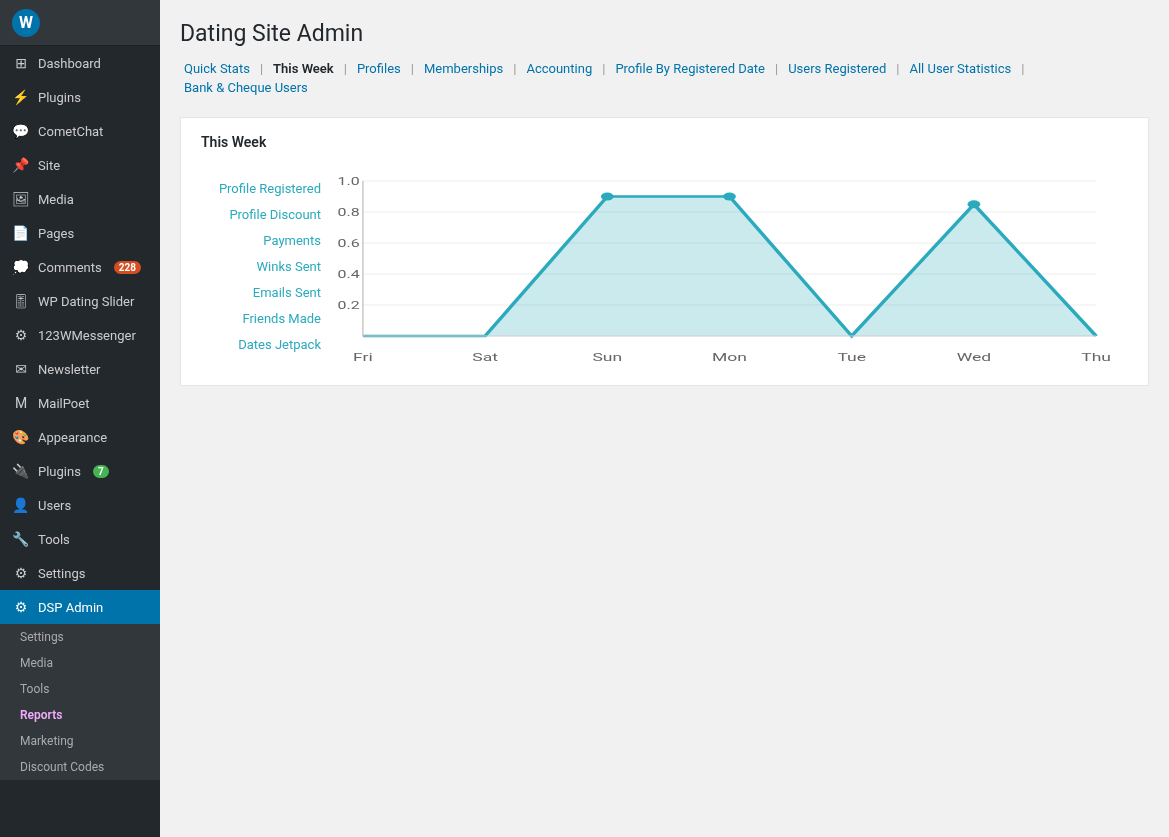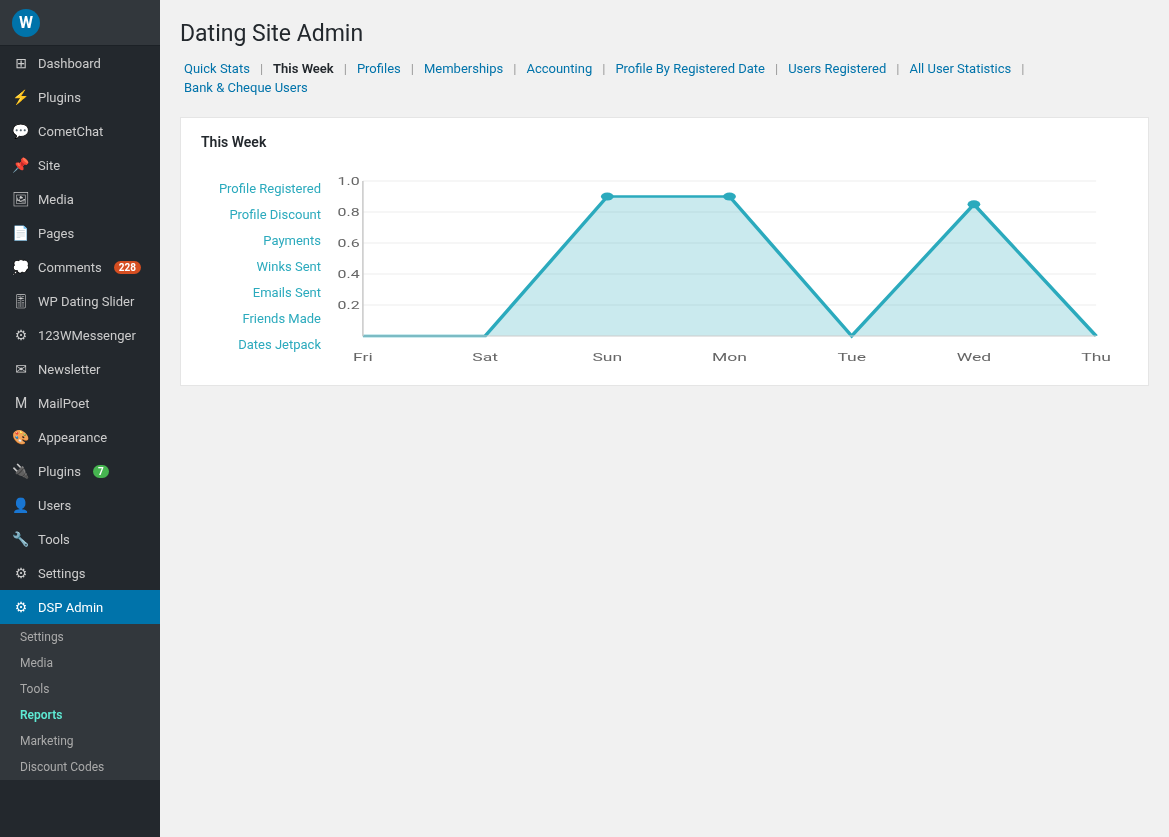--- a/index.html
+++ b/index.html
@@ -59,21 +59,21 @@
     .badge-green {
       background: #46b450;
     }
     .sidebar-submenu { background: #32373c; }
     .sidebar-submenu .sub-item {
       padding: 6px 12px 6px 20px;
       color: #aaa;
       cursor: pointer;
       font-size: 12px;
     }
-    .sidebar-submenu .sub-item.active { color: #5eead4; font-weight: 600; }
+    .sidebar-submenu .sub-item.active { color: #f0abfc; font-weight: 600; }
 
     
     #main {
       flex: 1;
       display: flex;
       flex-direction: column;
       overflow: auto;
     }
 
     #content {

